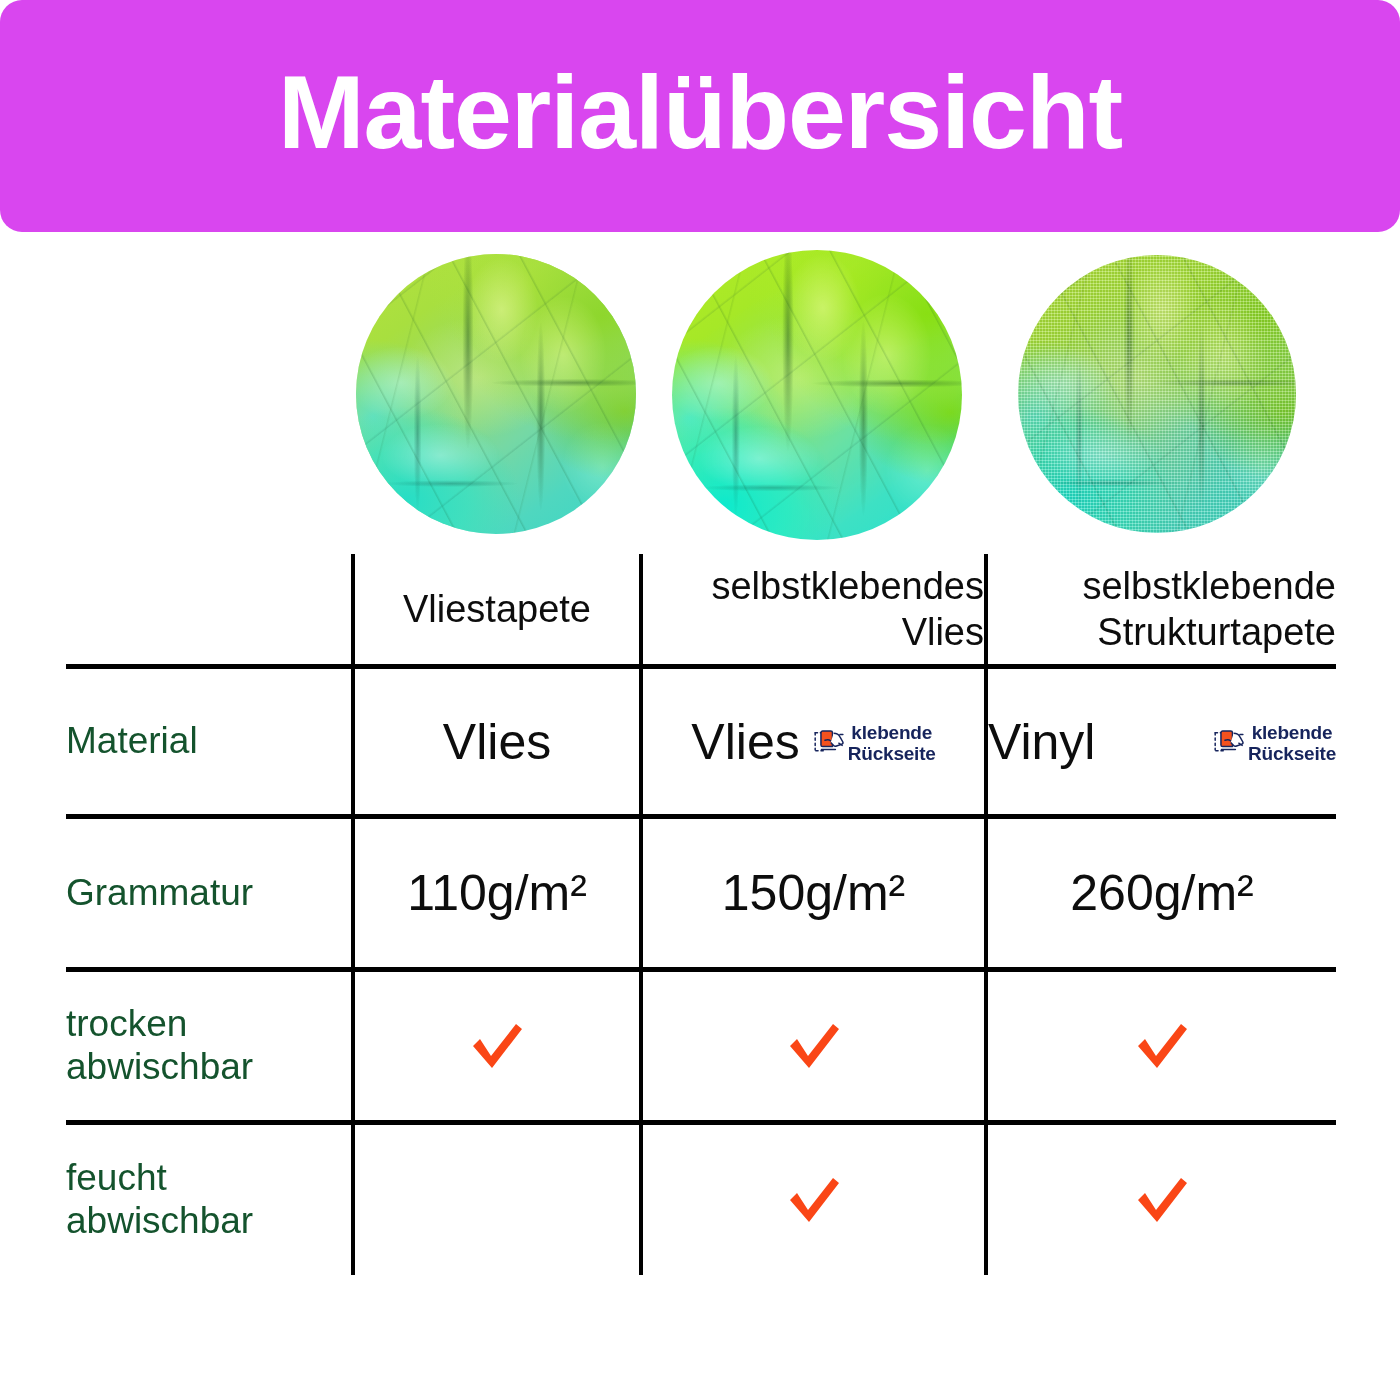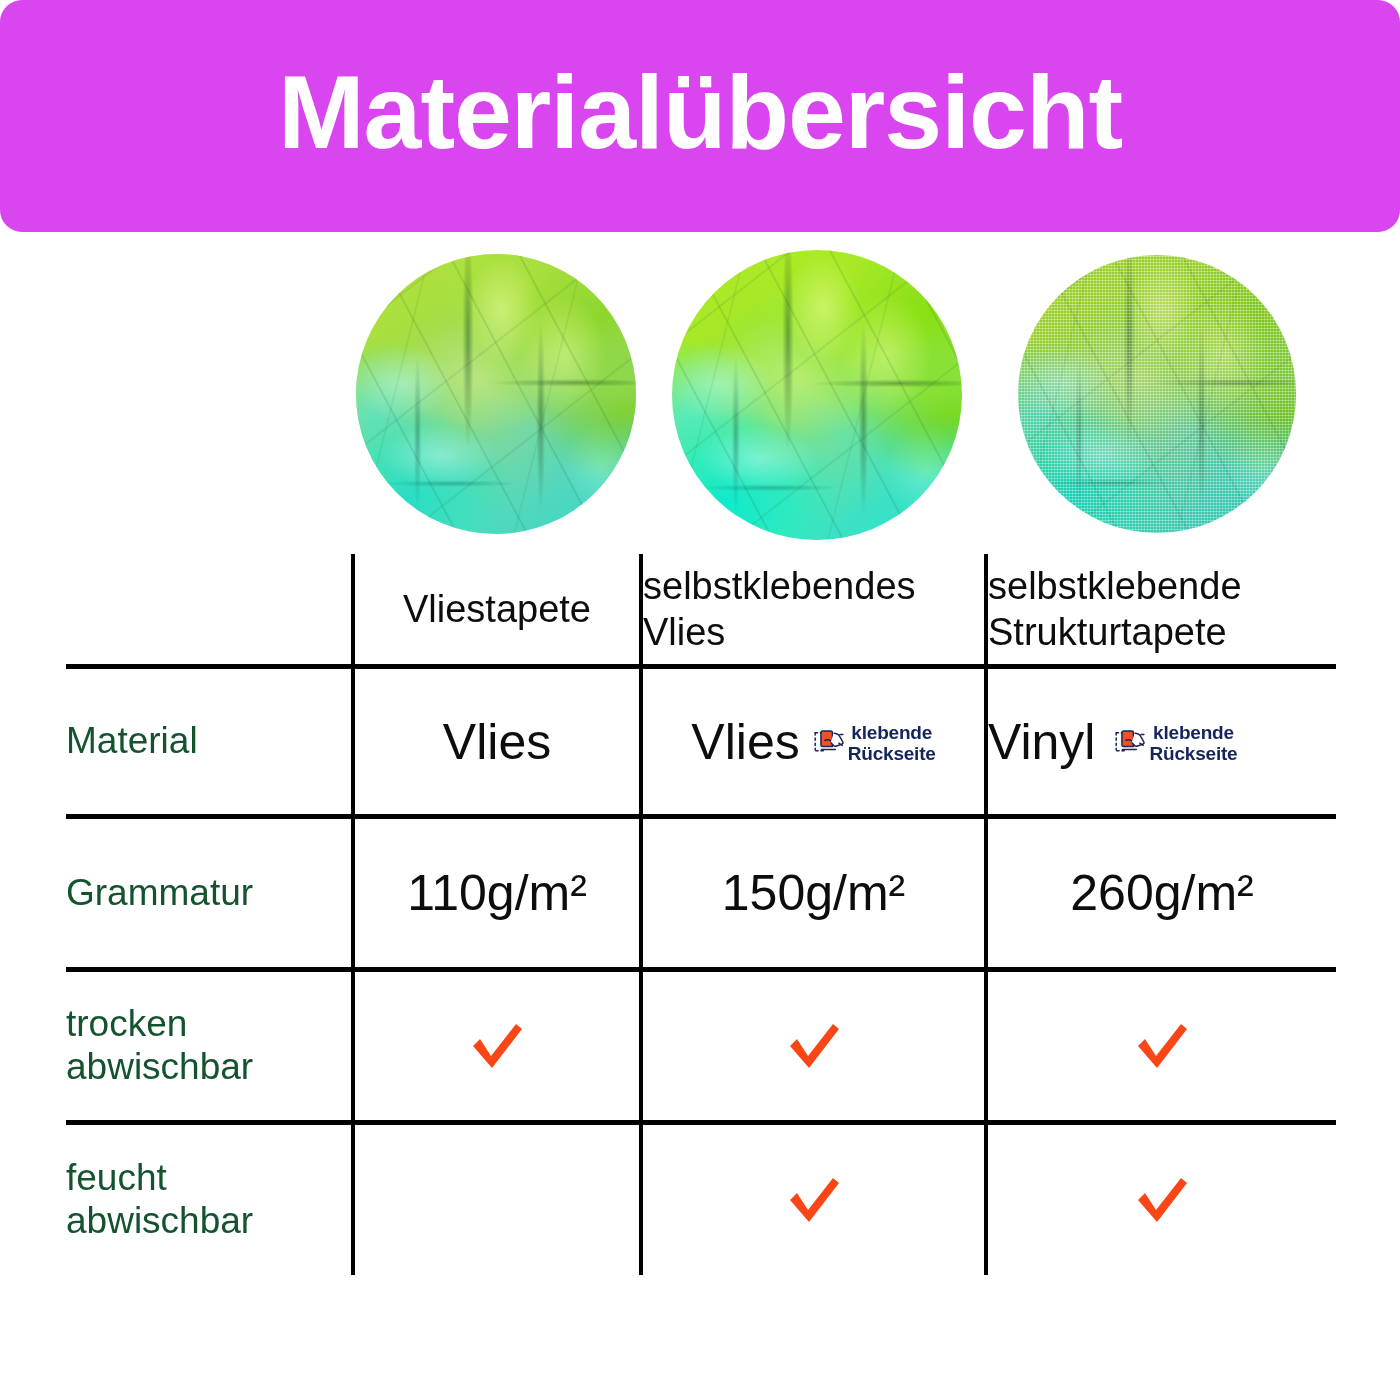--- a/index.html
+++ b/index.html
@@ -111,21 +111,21 @@
   }
   .cval{
     font-size:50px;color:#0d0d0d;
     text-align:center;line-height:1.2;
   }
   .hval{
     font-size:38px;color:#0d0d0d;
     line-height:1.22;
   }
   .hval.center{text-align:center;}
-  .hval.left{text-align:left;padding-left:20px;}
+  .hval.left{text-align:right;padding-left:20px;}
 
   .cell-inner{
     display:flex;align-items:center;justify-content:center;
     position:relative;
     height:100%;
     gap:10px;
   }
 
   
   .badge{
@@ -226,21 +226,21 @@
             </svg>
             <div class="badge-text">
               <span>klebende</span><br>
               <span>Rückseite</span>
             </div>
           </div>
         </div>
       </td>
 
       <td class="hline-top vline">
-        <div class="cell-inner" style="justify-content:flex-start;gap:16px;">
+        <div class="cell-inner" style="justify-content:space-between;gap:16px;">
           <span class="cval">Vinyl</span>
           <div class="badge">
             <svg class="badge-icon" viewBox="0 0 66 50">
               <g fill="none" stroke="#16245c" stroke-width="2.6" stroke-linecap="round" stroke-linejoin="round">
                 <path d="M9 9 h4 M18 9 h4"></path>
                 <path d="M9 9 v4 M9 18 v4 M9 27 v4 M9 36 v3"></path>
                 <path d="M10 40 h4 M19 40 h4"></path>
               </g>
               <path d="M22 6 h14 a3 3 0 0 1 3 3 v24 h-17 a3 3 0 0 1 -3 -3 v-21 a3 3 0 0 1 3 -3 z" fill="#f4511e" stroke="#16245c" stroke-width="2.6" stroke-linejoin="round"></path>
               <path d="M20 38 h24" stroke="#16245c" stroke-width="2.8" stroke-linecap="round"></path>

